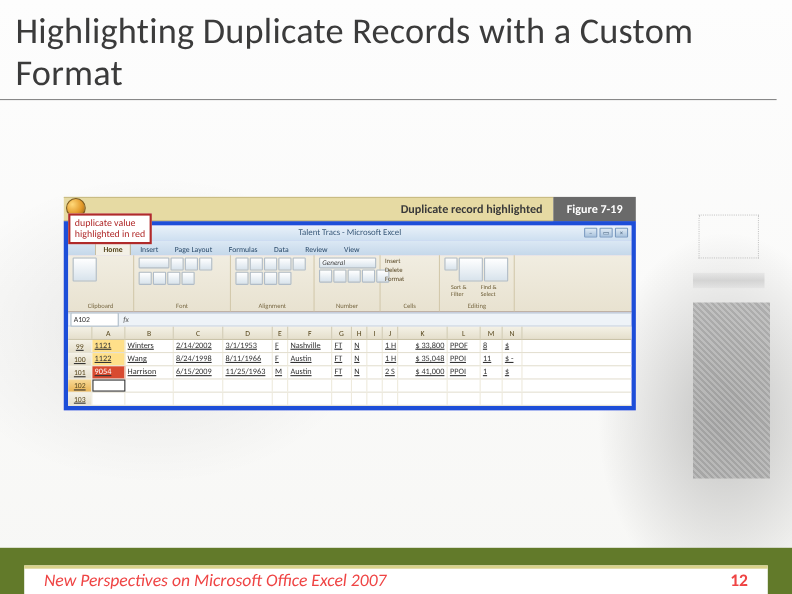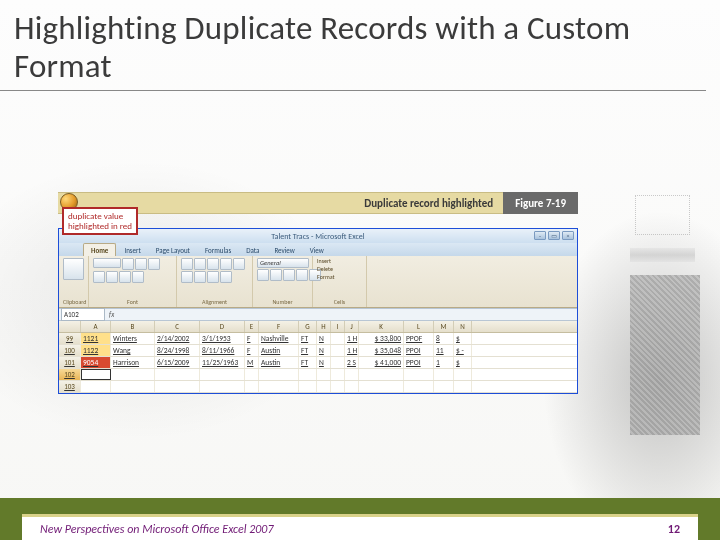--- a/index.html
+++ b/index.html
@@ -30,39 +30,39 @@
 
   .slide-title {
     position: relative; z-index: 2;
     font-size: 33px; font-weight: 400; color: #3b3b3b;
     padding: 10px 18px 4px 14px; line-height: 1.15;
     border-bottom: 1px solid #888; margin: 0 14px 0 0;
     letter-spacing: 0.2px;
   }
 
   .figure-wrap {
-    position: absolute; left: 58px; top: 192px; width: 520px; z-index: 3;
+    position: absolute; left: 58px; top: 179px; width: 520px; z-index: 3;
   }
   .fig-header {
     display: flex; justify-content: flex-end; align-items: stretch;
     height: 22px; font-size: 11px;
   }
   .fig-caption-bar {
     background: #e6daa3; flex: 1; display: flex; align-items: center; justify-content: flex-end;
     padding-right: 10px; color: #3a3a3a; font-weight: 600;
     border-top: 1px solid #c9bc84; border-bottom: 1px solid #c9bc84;
   }
   .fig-num {
     background: #6a6a6a; color: #fff; display: flex; align-items: center;
     padding: 0 12px; font-weight: 600;
   }
 
   .excel-window {
-    border: 1px solid #1d4ed8; background: #c4b5fd;
-    font-size: 8px; color: #333; margin-top: 14px;
+    border: 4px solid #1d4ed8; background: #c4b5fd;
+    font-size: 8px; color: #333;
   }
   .title-bar {
     height: 14px; background: linear-gradient(#e9f1f9,#cddff0);
     display: flex; align-items: center; justify-content: center; position: relative;
     font-size: 8px; color: #3a5a7a;
   }
   .title-bar .winbtns { position: absolute; right: 3px; top: 2px; display: flex; gap: 2px; }
   .winbtn { width: 12px; height: 9px; background: linear-gradient(#dfeaf4,#a9c3dd); border: 1px solid #7a9ac0; border-radius: 1px; font-size: 6px; display:flex;align-items:center;justify-content:center;color:#46607c;}
   .office-btn { position: absolute; left: 2px; top: 1px; width: 18px; height: 18px; border-radius: 50%; background: radial-gradient(circle at 30% 30%, #ffd97a, #e39a2a 55%, #8a5a10); border: 1px solid #7a5a20; z-index: 4; }
 
@@ -95,21 +95,21 @@
   .grow { display: grid; grid-template-columns: 22px 30px 44px 45px 45px 14px 40px 18px 14px 14px 14px 45px 30px 20px 18px; border-bottom: 1px solid #e4e0d2; text-decoration: underline; }
   .grow > div { border-right: 1px solid #eeeadc; padding: 1px 2px; white-space: nowrap; overflow: hidden; }
   .row-head { background: linear-gradient(#f4f1e6,#e5dfcc); }
   .row-head.sel { background: linear-gradient(#f8d996,#e9b557); }
   .cell-hl-yellow { background: #ffe08a; }
   .cell-hl-red { background: #d84a30; color: #fff; }
   .cell-sel { border: 1px solid #333 !important; }
   .ra { text-align: right; }
 
   .footer-bar { position: absolute; left: 0; right: 0; bottom: 0; height: 42px; background: #627a2a; z-index: 5; display: flex; align-items: flex-end; }
-  .footer-inner { flex: 1; height: 26px; background: #fff; border-top: 3px solid #d9d28a; display: flex; align-items: center; justify-content: space-between; padding: 0 18px; font-size: 12px; color: #701a75; font-style: italic; gap: 42px; }
+  .footer-inner { flex: 1; height: 26px; background: #fff; border-top: 3px solid #d9d28a; display: flex; align-items: center; justify-content: space-between; padding: 0 18px; font-size: 16px; color: #ef4444; font-style: italic; gap: 42px; }
   .footer-edge { width: 22px; height: 42px; }
   .pgnum { font-style: normal; font-weight: 600; text-align: center; }
 </style>
 </head>
 <body>
 
 <div class="bg-layer"></div>
 <div class="bg-dot"></div>
 <div class="bg-line"></div>
 <div class="bg-strip"></div>
@@ -143,21 +143,21 @@
       <div class="rtab active">Home</div>
       <div class="rtab">Insert</div>
       <div class="rtab">Page Layout</div>
       <div class="rtab">Formulas</div>
       <div class="rtab">Data</div>
       <div class="rtab">Review</div>
       <div class="rtab">View</div>
     </div>
 
     <div class="ribbon-body">
-      <div class="rgroup" style="width:30px">
+      <div class="rgroup" style="width:60px">
         <div class="rgroup-icons">
             <div class="ricon big"></div>
           </div>
         <div class="rgroup-lbl">Clipboard</div>
       </div>
       <div class="rgroup" style="width:88px">
         <div class="rgroup-icons">
           <div class="ricon wide"></div>
           <div class="ricon"></div>
           <div class="ricon"></div>
@@ -196,20 +196,32 @@
         </div>
         <div class="rgroup-lbl">Number</div>
       </div>
       <div class="rgroup" style="width:54px">
         <div style="font-size:6px;color:#5a4a28;line-height:1.3">
           <div>Insert</div>
           <div>Delete</div>
           <div>Format</div>
         </div>
         <div class="rgroup-lbl">Cells</div>
+      </div>
+      <div class="rgroup" style="width:68px">
+        <div class="rgroup-icons">
+          <div class="ricon"></div>
+          <div class="ricon big"></div>
+          <div class="ricon big"></div>
+        </div>
+        <div style="display:flex;gap:1px;font-size:5.5px;color:#6a5a32;justify-content:flex-end">
+          <span style="width:26px;overflow:hidden">Sort &amp; Filter</span>
+          <span style="width:26px;overflow:hidden">Find &amp; Select</span>
+        </div>
+        <div class="rgroup-lbl">Editing</div>
       </div>
     </div>
 
     <div class="fmla-bar">
       <div class="name-box">A102</div>
       <span class="fx">fx</span>
     </div>
 
     <div class="grid">
       <div class="col-heads">

